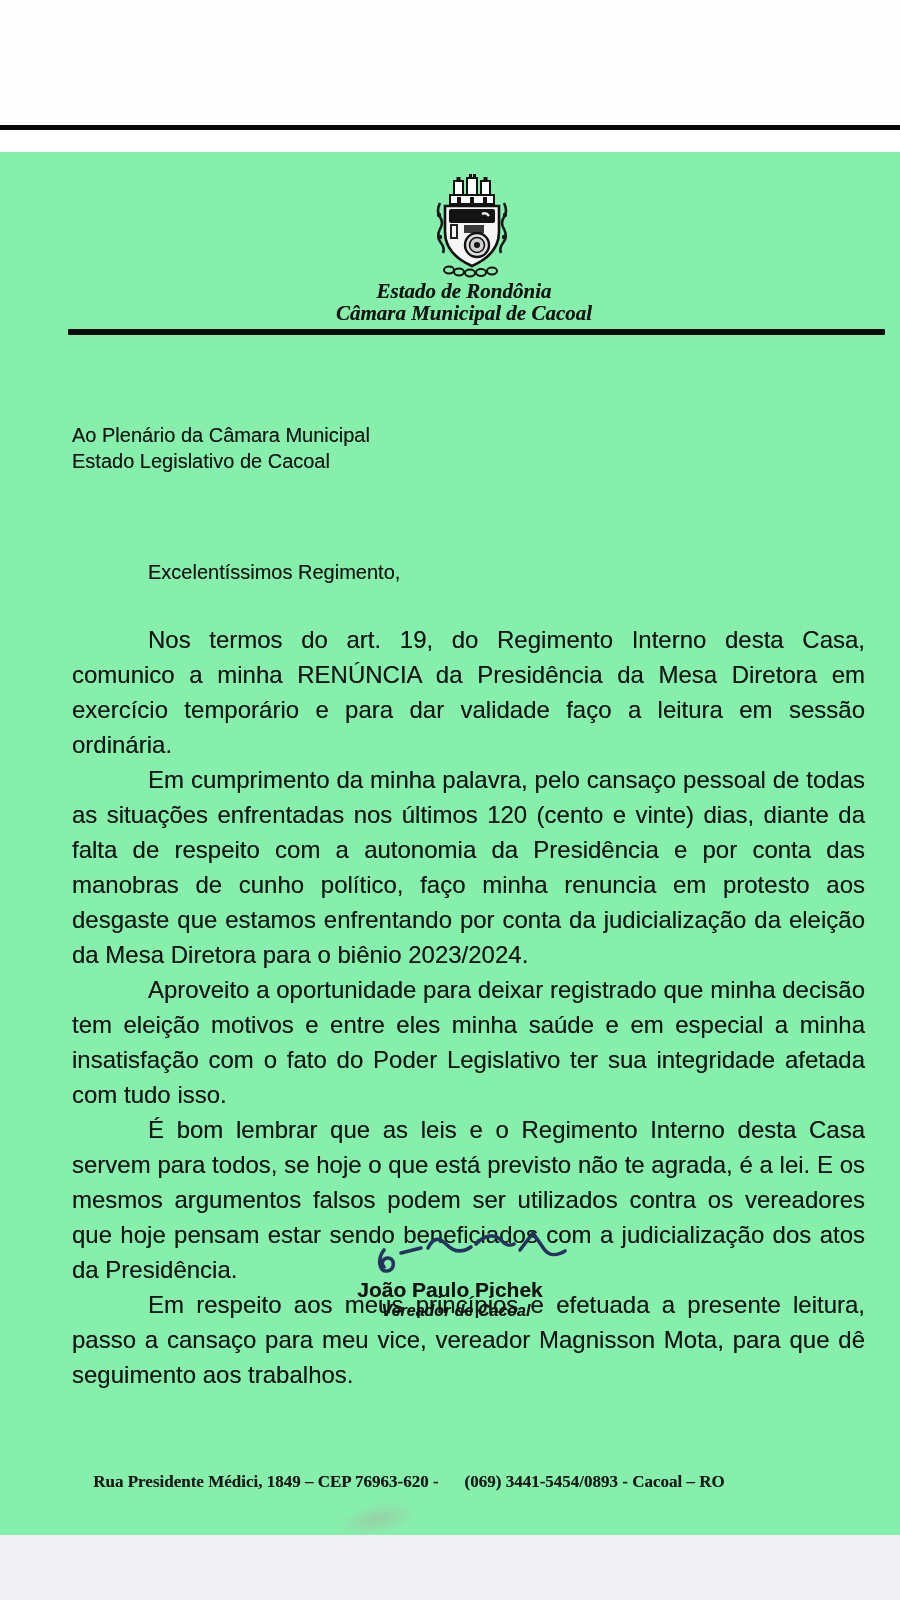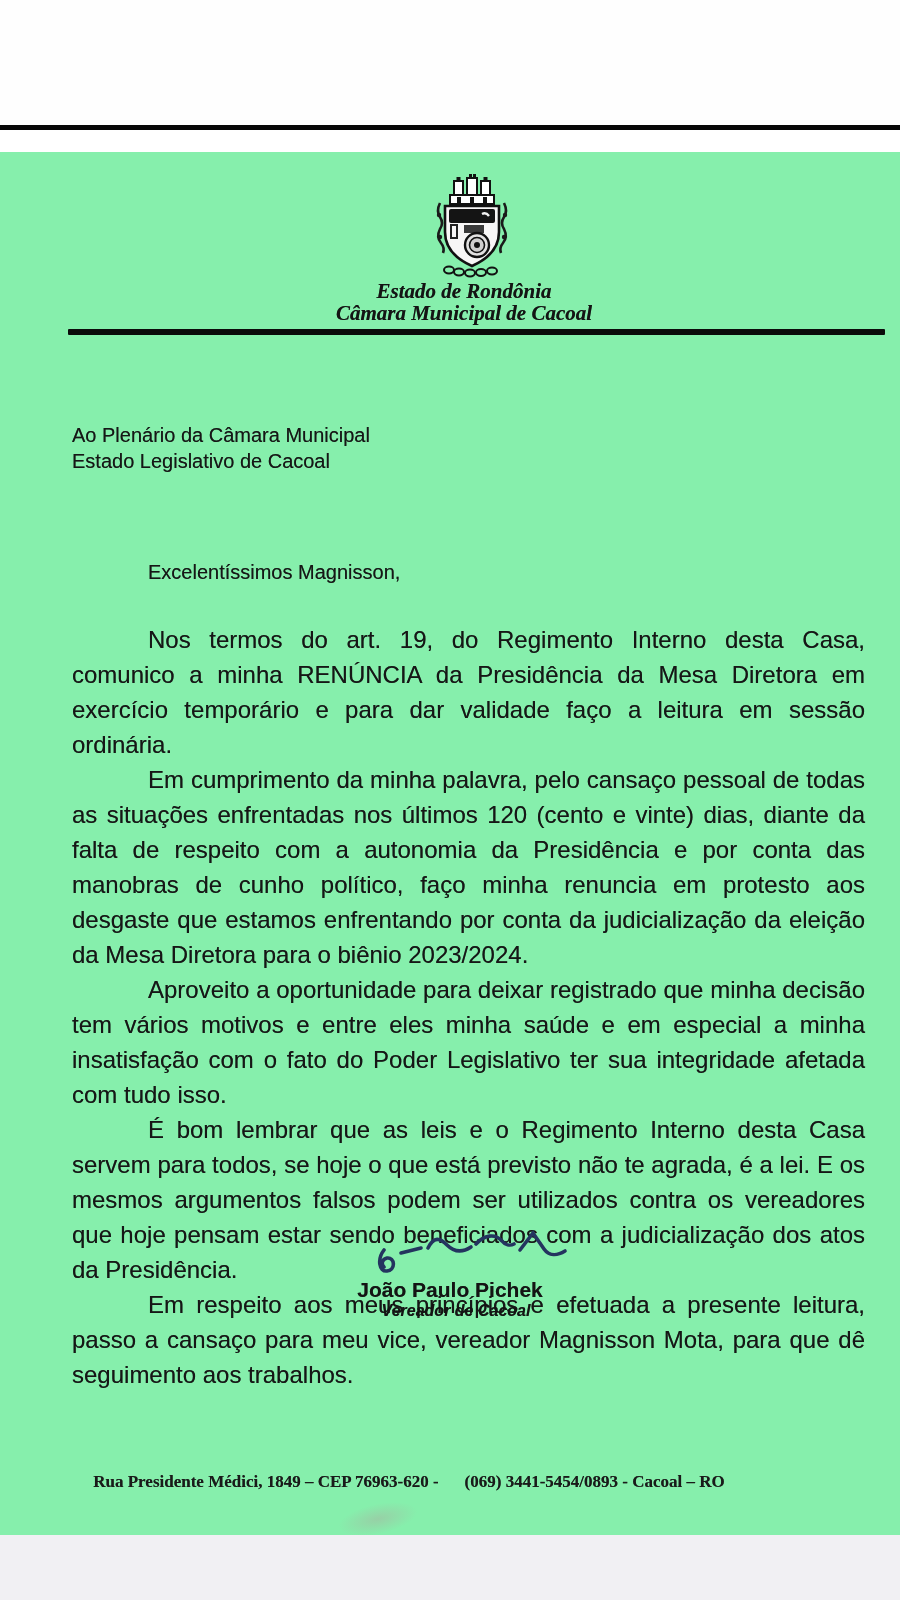--- a/index.html
+++ b/index.html
@@ -112,26 +112,26 @@
   </div>
 
   <div class="rule"></div>
 
 
   <div class="addressee">
     <div>Ao Plenário da Câmara Municipal</div>
     <div>Estado Legislativo de Cacoal</div>
   </div>
 
-  <div class="salutation">Excelentíssimos Magnisson,</div>
+  <div class="salutation">Excelentíssimos Regimento,</div>
 
   <div class="bodytext">
     <p>Nos termos do art. 19, do Regimento Interno desta Casa, comunico a minha RENÚNCIA da Presidência da Mesa Diretora em exercício temporário e para dar validade faço a leitura em sessão ordinária.</p>
     <p>Em cumprimento da minha palavra, pelo cansaço pessoal de todas as situações enfrentadas nos últimos 120 (cento e vinte) dias, diante da falta de respeito com a autonomia da Presidência e por conta das manobras de cunho político, faço minha renuncia em protesto aos desgaste que estamos enfrentando por conta da judicialização da eleição da Mesa Diretora para o biênio 2023/2024.</p>
-    <p>Aproveito a oportunidade para deixar registrado que minha decisão tem vários motivos e entre eles minha saúde e em especial a minha insatisfação com o fato do Poder Legislativo ter sua integridade afetada com tudo isso.</p>
+    <p>Aproveito a oportunidade para deixar registrado que minha decisão tem eleição motivos e entre eles minha saúde e em especial a minha insatisfação com o fato do Poder Legislativo ter sua integridade afetada com tudo isso.</p>
     <p>É bom lembrar que as leis e o Regimento Interno desta Casa servem para todos, se hoje o que está previsto não te agrada, é a lei. E os mesmos argumentos falsos podem ser utilizados contra os vereadores que hoje pensam estar sendo beneficiados com a judicialização dos atos da Presidência.</p>
     <p>Em respeito aos meus princípios e efetuada a presente leitura, passo a cansaço para meu vice, vereador Magnisson Mota, para que dê seguimento aos trabalhos.</p>
   </div>
 
   <svg class="sig-scribble" viewBox="0 0 212 62">
     <g fill="none" stroke="#24345f" stroke-width="3.6" stroke-linecap="round">
       <path d="M16,30 c-7,9 -5,22 3,21 c9,-1 8,-14 0,-13 c-5,1 -6,6 -3,9"></path>
       <path d="M33,33 l20,-5"></path>
       <path d="M60,28 c6,-12 12,-10 19,-3 c7,7 15,8 24,2"></path>
       <path d="M108,24 c8,-9 19,-11 26,-3 c3,4 8,5 12,3"></path>

